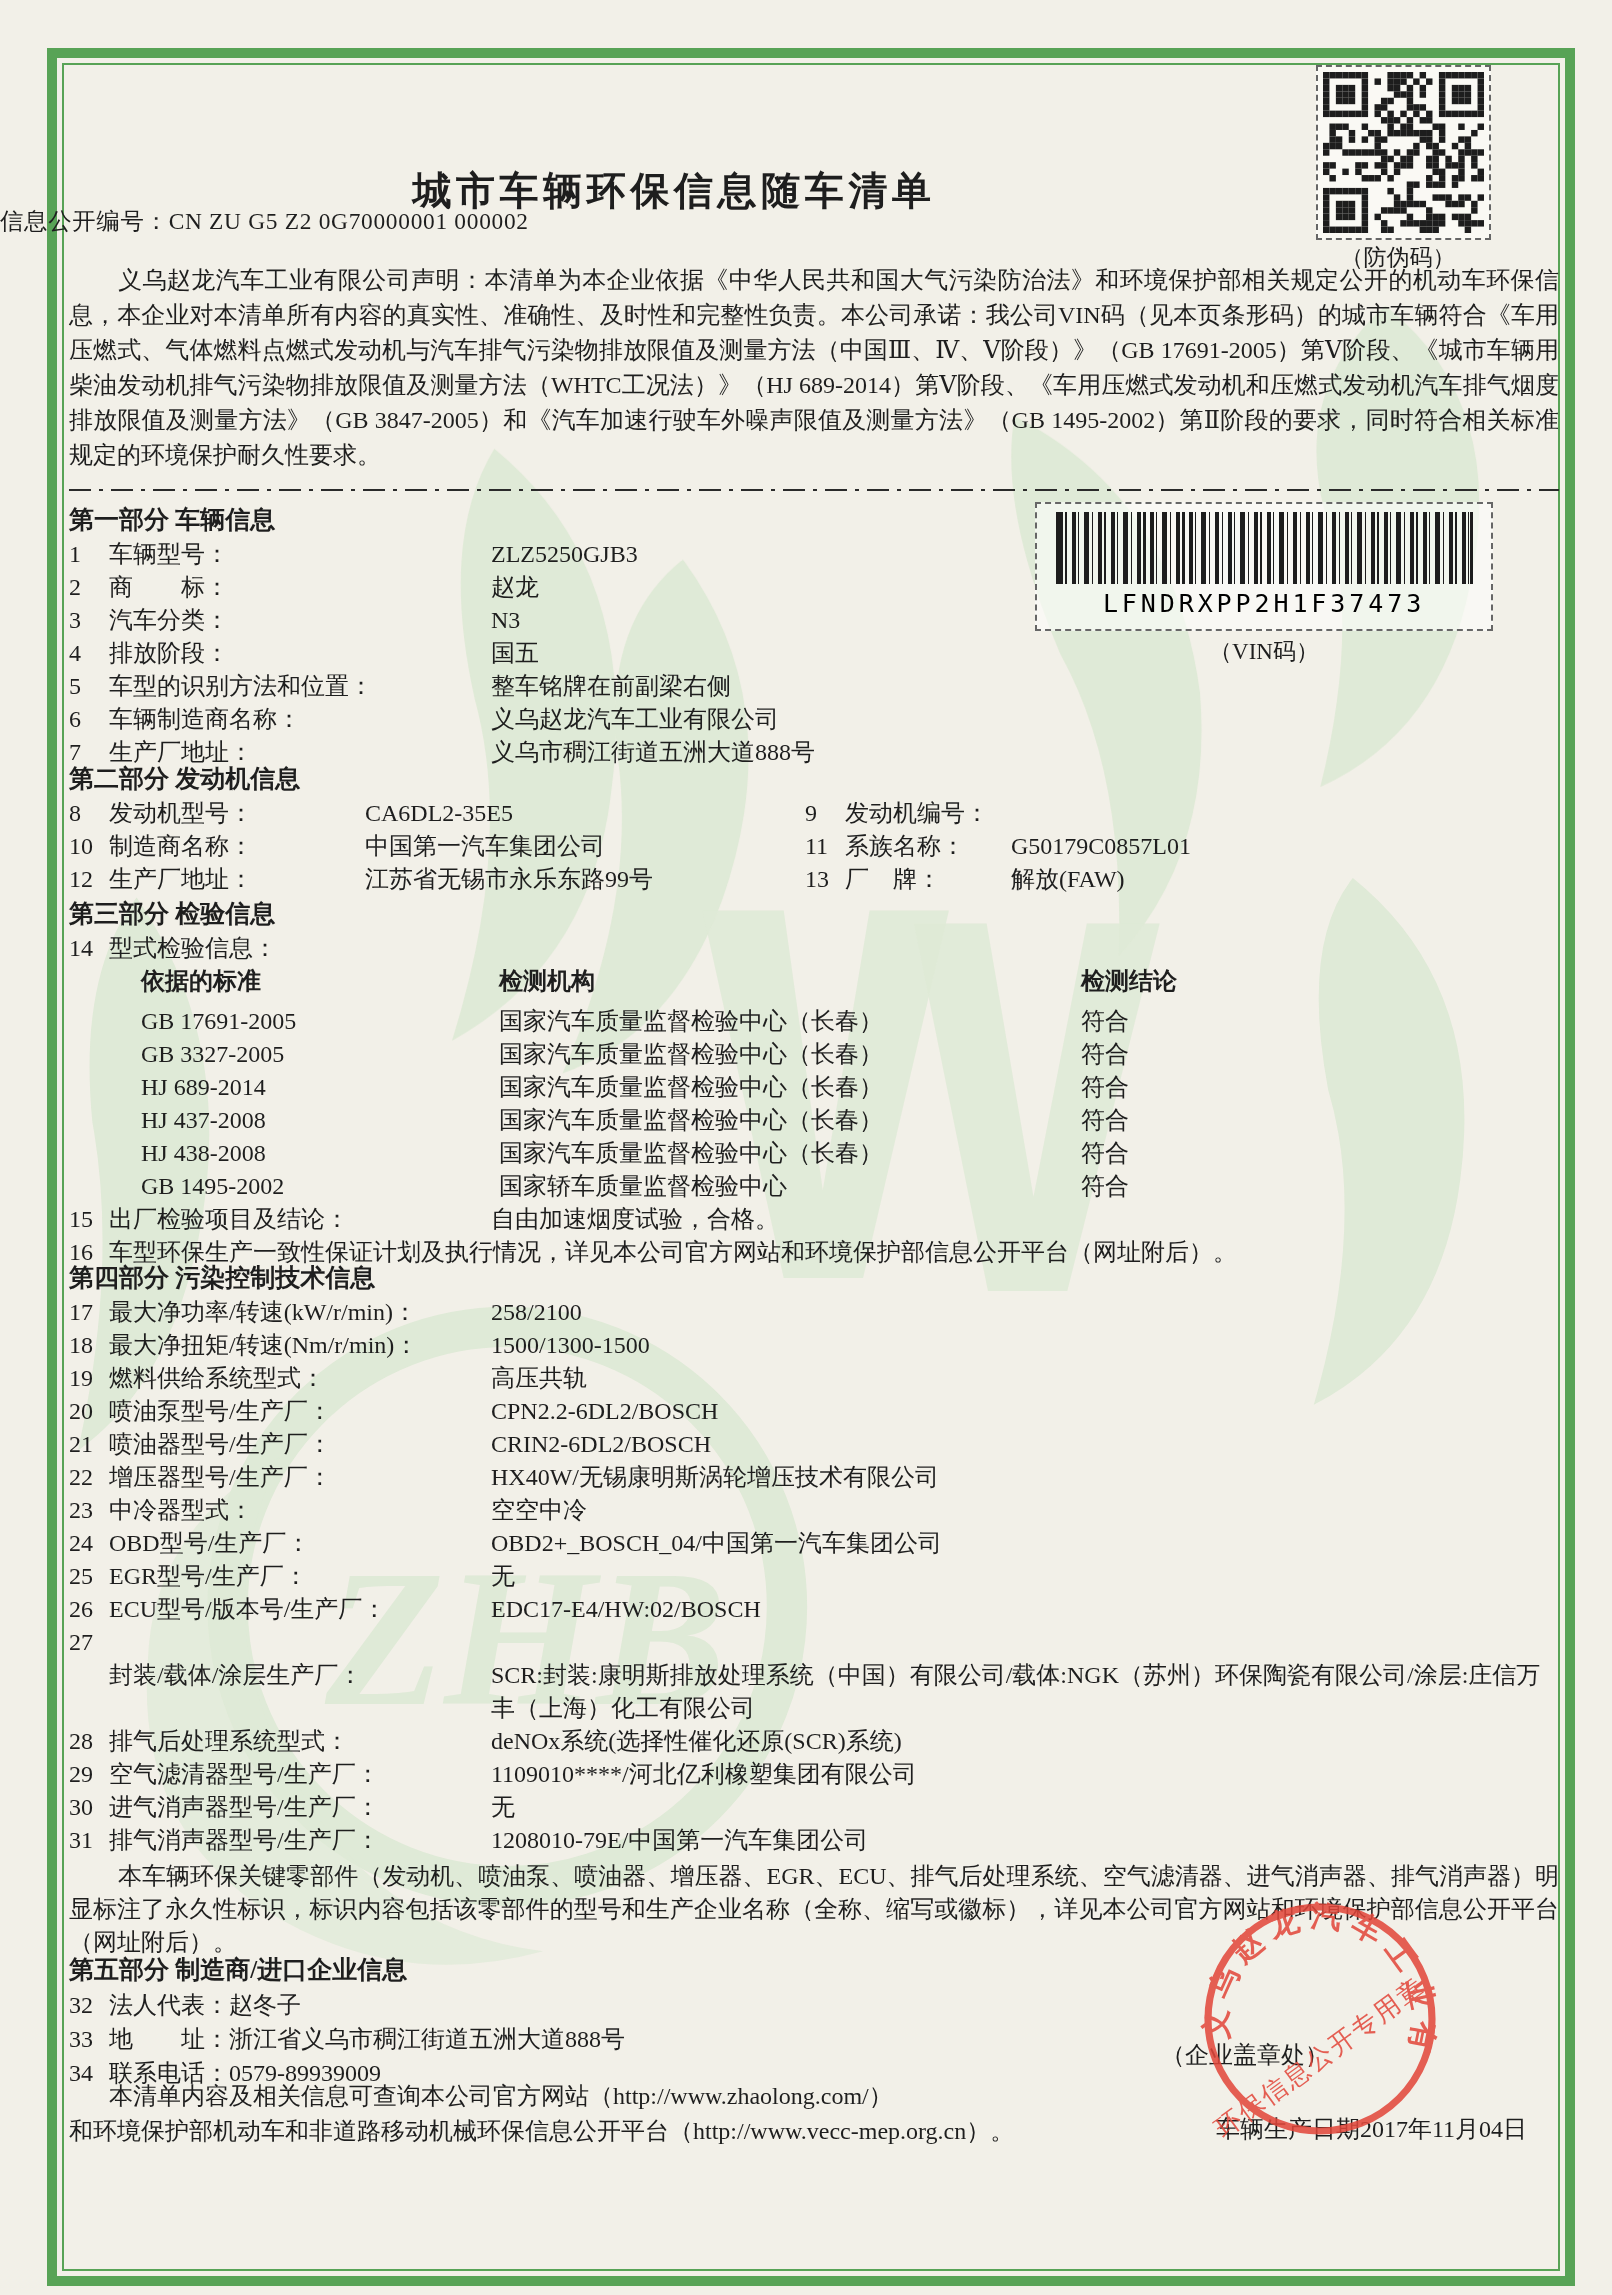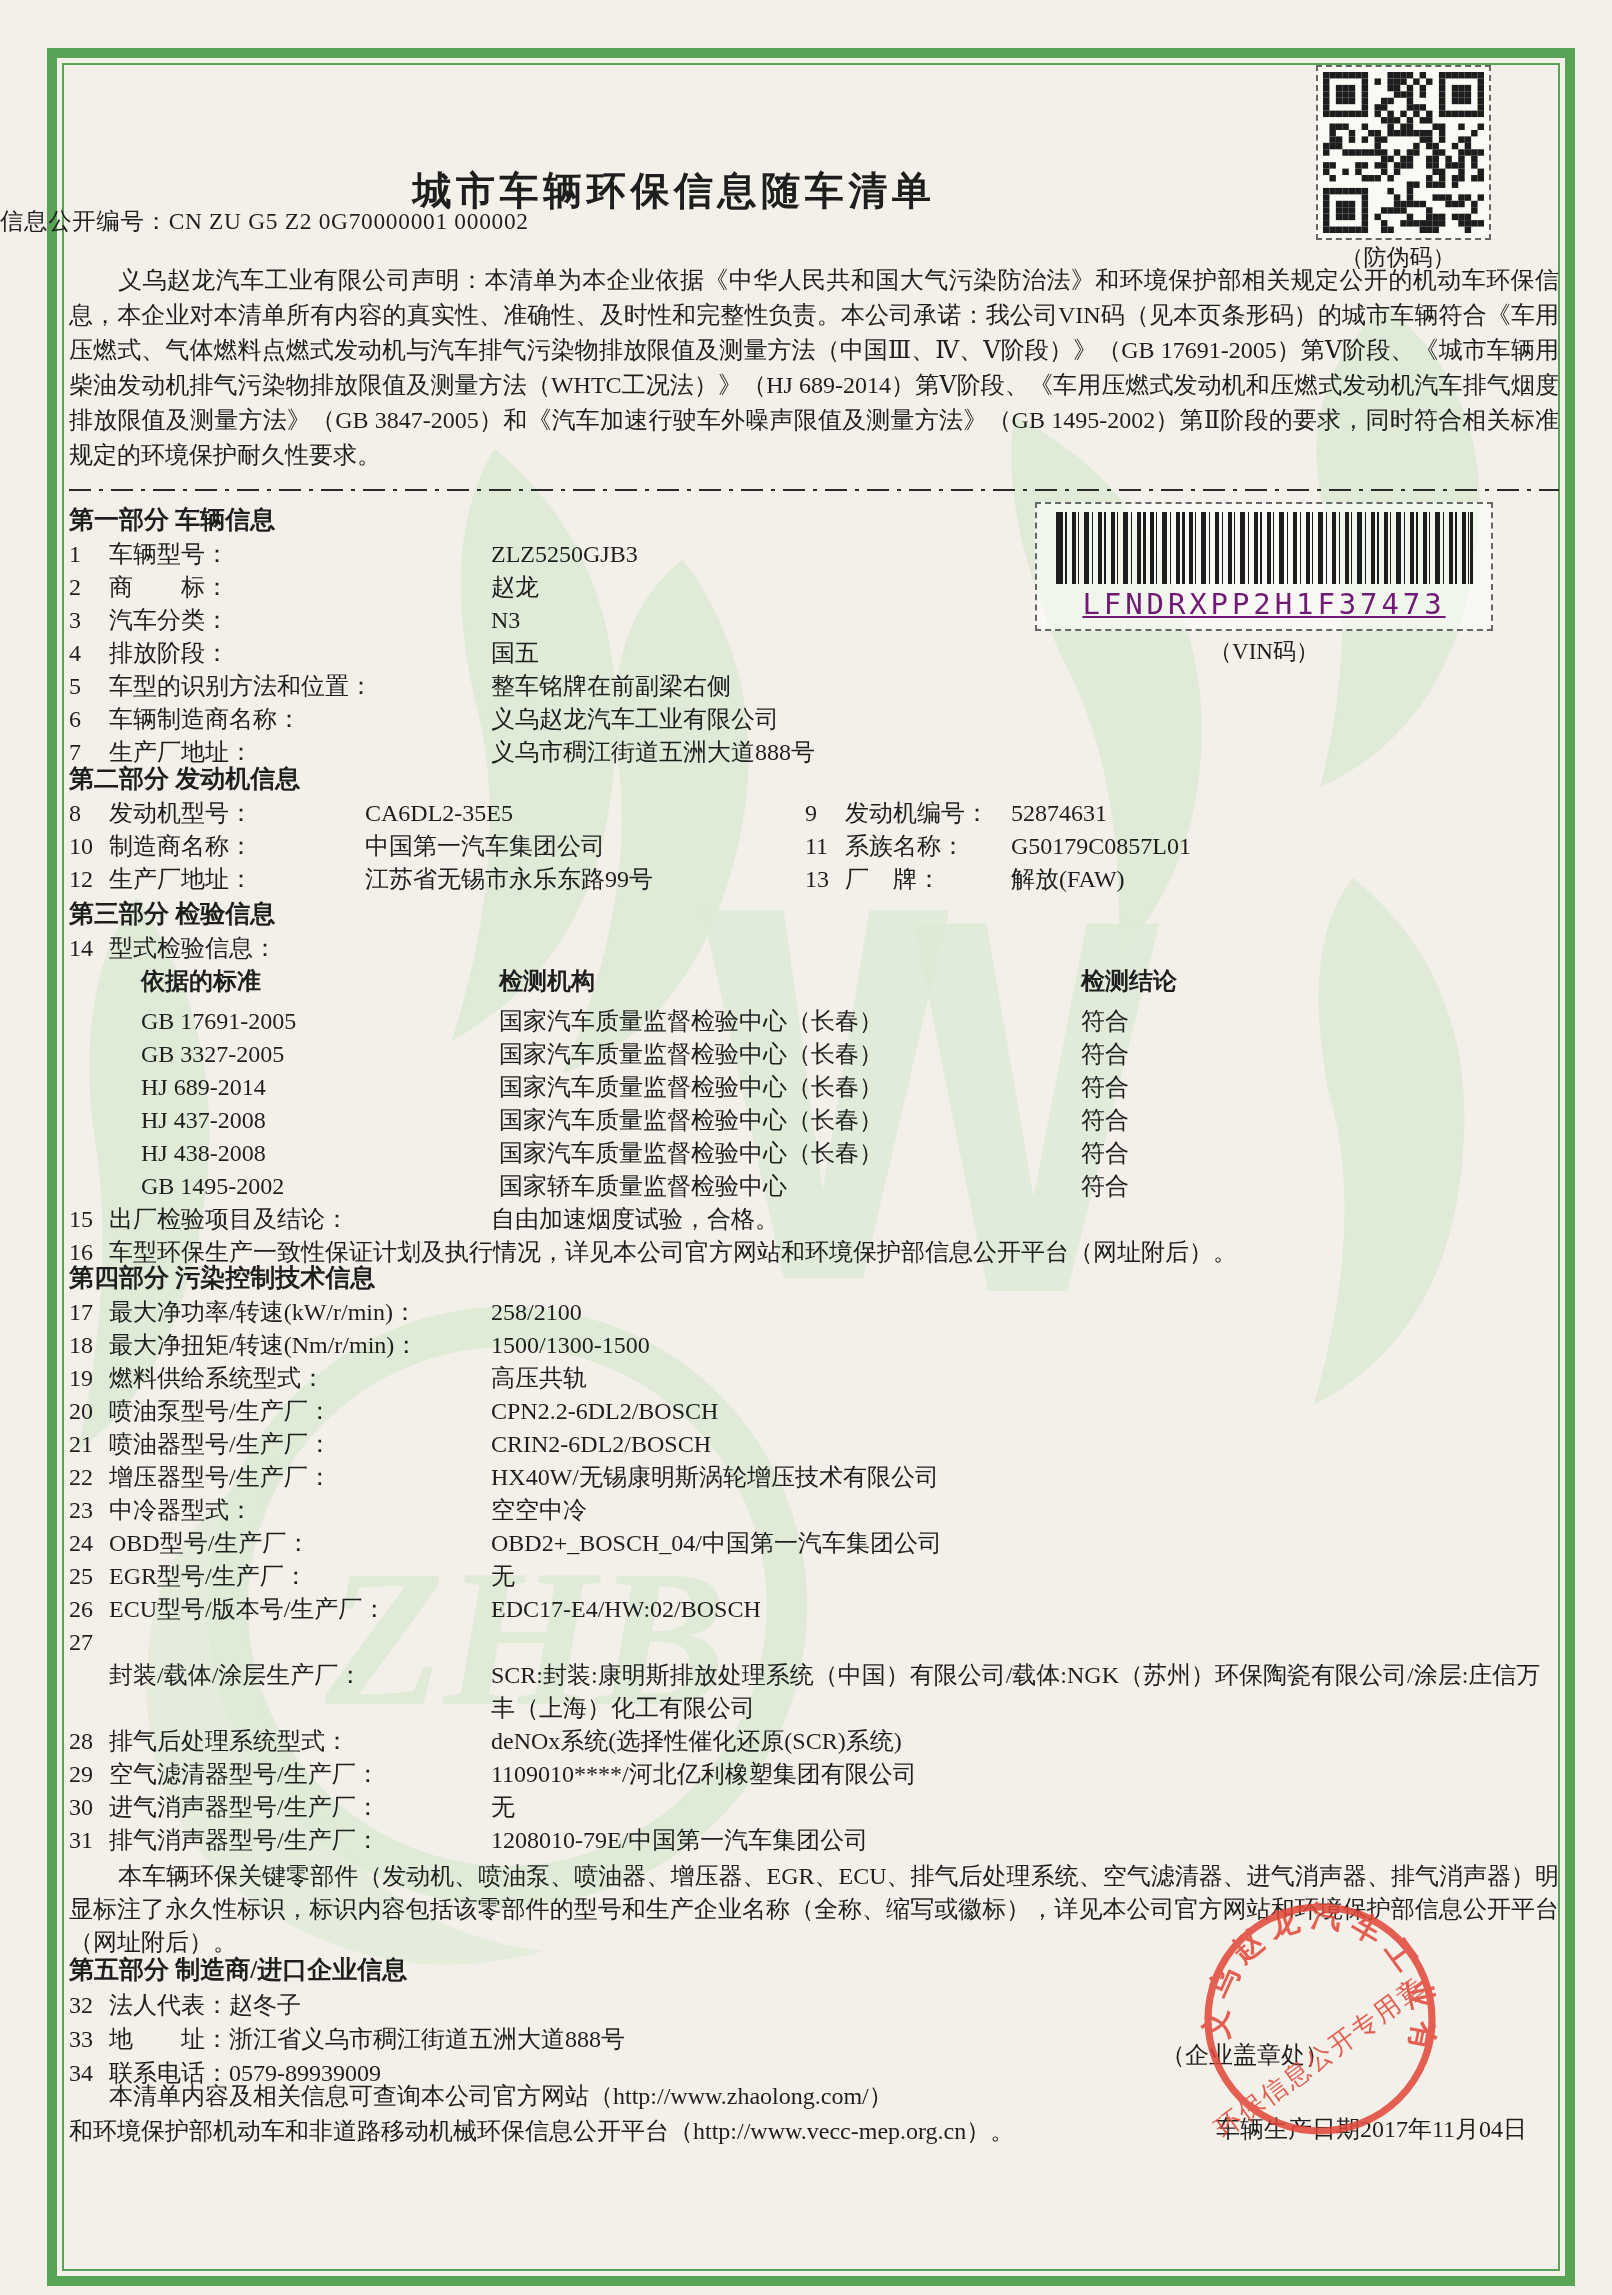--- a/index.html
+++ b/index.html
@@ -43,21 +43,21 @@
   .t-res{flex:1;}
   .t-head{font-weight:bold;margin-bottom:6.5px;}
   #sec4{top:1260px;}
   .note{margin:2.6px 0 0 0;text-indent:49px;text-align:justify;line-height:33px;white-space:normal;}
   #sec5{top:1952px;}
   #sec5 .row{line-height:34px;}
   .barcode{position:absolute;left:1035px;top:502px;width:458px;height:129px;border:2px dashed #666;z-index:2;
            background:rgba(253,253,251,.6);display:flex;flex-direction:column;align-items:center;padding-top:7.8px;box-sizing:border-box;}
   .bars{width:411px;height:72px;border-left:3.9px solid #1d1d1d;border-right:3.9px solid #1d1d1d;
         background:repeating-linear-gradient(90deg,#1d1d1d 0 3.9px,rgba(0,0,0,0) 3.9px 6.5px,#1d1d1d 6.5px 8.5px,rgba(0,0,0,0) 8.5px 13px,#1d1d1d 13px 17px,rgba(0,0,0,0) 17px 19px,#1d1d1d 19px 20px,rgba(0,0,0,0) 20px 25px,#1d1d1d 25px 30px,rgba(0,0,0,0) 30px 33px,#1d1d1d 33px 34px,rgba(0,0,0,0) 34px 39px);}
-  .vin{font-family:"DejaVu Sans Mono","Liberation Mono",monospace;font-size:29px;letter-spacing:3.9px;line-height:40px;color:#701a75;text-decoration:underline;}
+  .vin{font-family:"DejaVu Sans Mono","Liberation Mono",monospace;font-size:25px;letter-spacing:3.9px;line-height:40px;color:#000000;}
   .vin-caption{position:absolute;left:1035px;top:636px;width:458px;text-align:center;font-size:23px;z-index:2;}
   .stamp-label{position:absolute;left:1161px;top:2039px;font-size:24px;z-index:2;}
   .footer1{position:absolute;left:109px;top:2080px;font-size:24px;z-index:2;}
   .footer2{position:absolute;left:69px;top:2115px;font-size:24px;z-index:2;}
   .prod-date{position:absolute;left:1168px;top:2113px;font-size:24px;z-index:2;margin-left:48px;}
   .stamp{position:absolute;left:1195px;top:1894px;width:250px;height:250px;z-index:3;opacity:.86;}
 </style>
 </head>
 <body>
 
@@ -448,21 +448,20 @@
 
     <section class="sec" id="sec2">
       <div class="sec-h">第二部分 发动机信息</div>
       <div id="sec2-rows">
           <div class="row row2">
             <span class="c-num">8</span>
             <span class="c-lbl">发动机型号：</span>
             <span class="c-val">CA6DL2-35E5</span>
             <span class="c-num2">9</span>
             <span class="c-lbl2">发动机编号：</span>
-            <span class="c-val2">52874631</span>
           </div>
           <div class="row row2">
             <span class="c-num">10</span>
             <span class="c-lbl">制造商名称：</span>
             <span class="c-val">中国第一汽车集团公司</span>
             <span class="c-num2">11</span>
             <span class="c-lbl2">系族名称：</span>
             <span class="c-val2">G50179C0857L01</span>
           </div>
           <div class="row row2">

